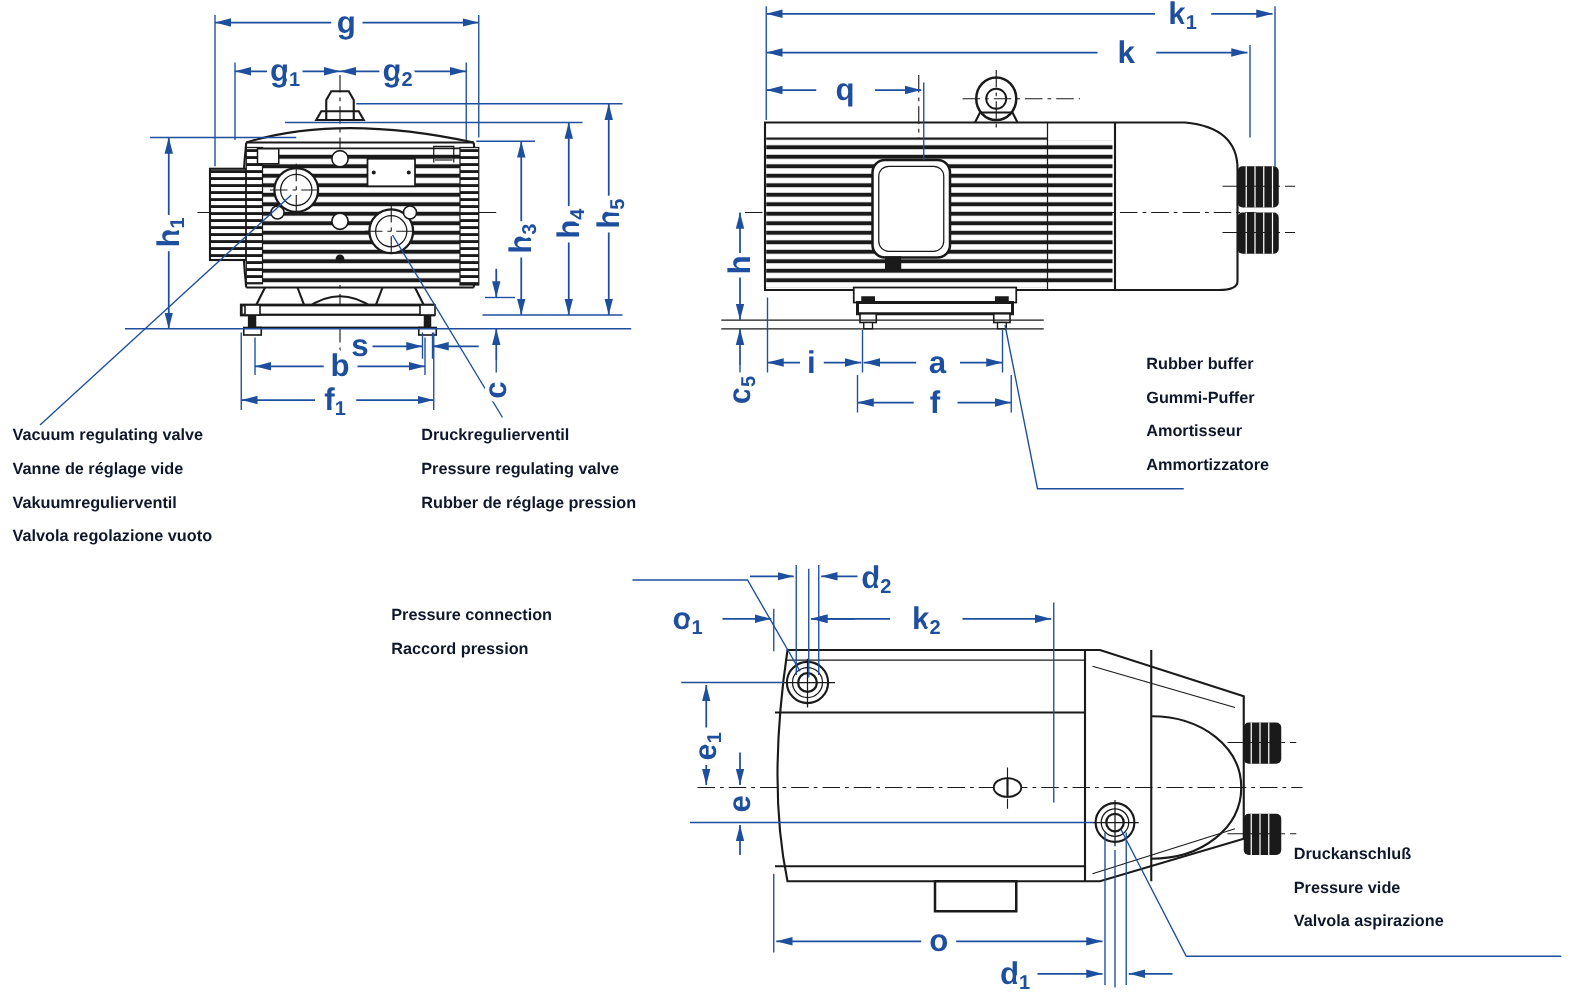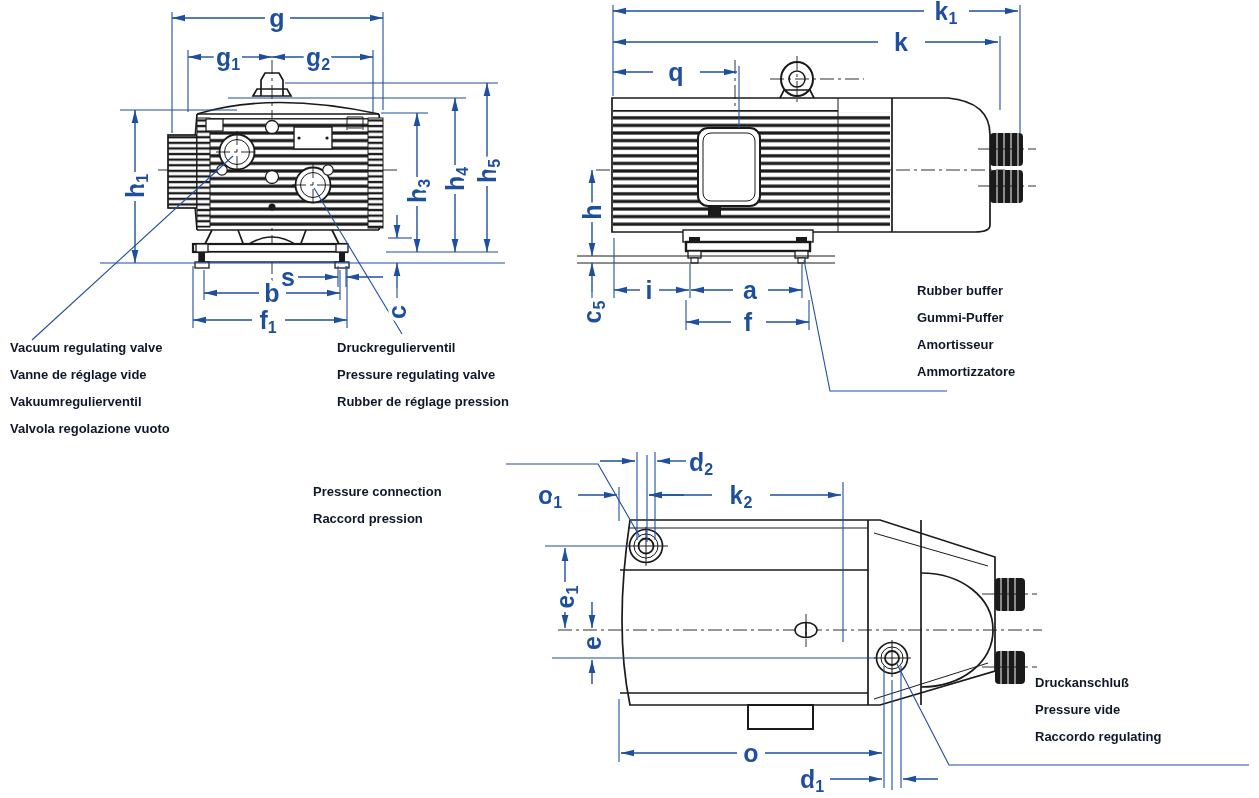--- a/index.html
+++ b/index.html
@@ -355,16 +355,16 @@
 </div>
 
 <div class="callout" style="left:313px;top:478px;">
   <div>Pressure connection</div>
   <div>Raccord pression</div>
 </div>
 
 <div class="callout" style="left:1035px;top:669px;">
   <div>Druckanschluß</div>
   <div>Pressure vide</div>
-  <div>Raccordo regulating</div>
+  <div>Valvola aspirazione</div>
 </div>
 
 </div>
 
 </body></html>

